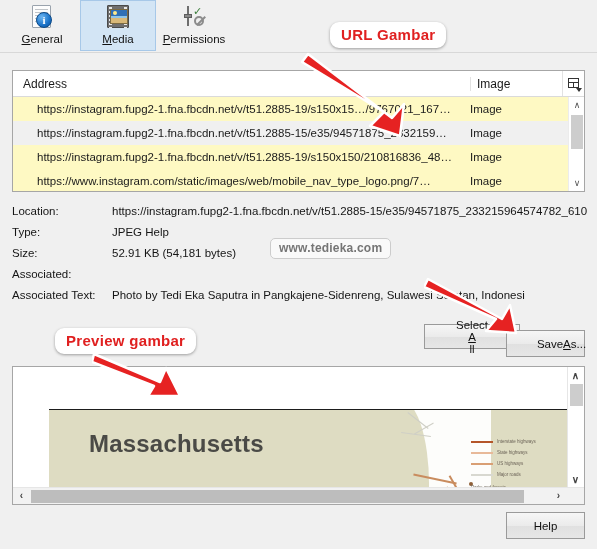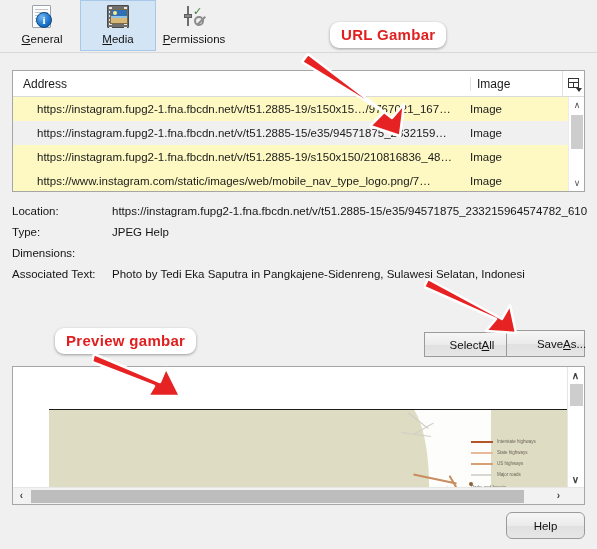--- a/index.html
+++ b/index.html
@@ -218,23 +218,23 @@
   .btn {
     position: absolute;
     height: 25px;
     background: linear-gradient(to bottom, #f6f6f6 0%, #ebebeb 50%, #e0e0e0 51%, #e6e6e6 100%);
     border: 1px solid #9a9a9a;
     font-size: 11.5px; color: #111;
     display: flex; align-items: center; justify-content: center;
     cursor: default;
   }
   .btn u { text-decoration: underline; }
-  #btn-select-all { left: 424px; top: 332px; width: 96px; }
+  #btn-select-all { left: 424px; top: 324px; width: 96px; flex-direction: column; }
   #btn-save-as   { left: 506px; top: 330px; width: 79px; height: 27px; padding-left: 32px; }
-  #btn-help      { left: 506px; top: 512px; width: 79px; height: 27px; border-radius: 6px; }
+  #btn-help      { left: 506px; top: 512px; width: 79px; height: 27px; }
 
   
   .preview {
     position: absolute; left: 12px; top: 366px;
     width: 573px; height: 139px;
     background: #fff; border: 1px solid #a6a6a6;
     overflow: hidden;
   }
   .pv-viewport {
     position: absolute; left: 0; top: 0; right: 17px; bottom: 17px;
@@ -406,28 +406,33 @@
   <div class="details">
     <div class="drow">
       <div class="dlabel">Location:</div>
       <div class="dvalue">https://instagram.fupg2-1.fna.fbcdn.net/v/t51.2885-15/e35/94571875_233215964574782_610</div>
     </div>
     <div class="drow">
       <div class="dlabel">Type:</div>
       <div class="dvalue">JPEG Help</div>
     </div>
     <div class="drow">
-      <div class="dlabel">Dimensions:</div>
+      <div class="dlabel">Size:</div>
+      <div class="dvalue">52.91 KB (54,181 bytes)</div>
+    </div>
+    <div class="drow">
+      <div class="dlabel">Associated:</div>
     </div>
     <div class="drow">
       <div class="dlabel">Associated Text:</div>
       <div class="dvalue">Photo by Tedi Eka Saputra in Pangkajene-Sidenreng, Sulawesi Selatan, Indonesi</div>
     </div>
   </div>
 
+  <div class="watermark">www.tedieka.com</div>
 
   <div class="btn" id="btn-select-all">
     <span>Select </span>
       <u>A</u>
       <span>ll</span>
   </div>
 
   <div class="btn" id="btn-save-as">
     <span>Save </span>
       <u>A</u>
@@ -446,20 +451,21 @@
         <div class="pv-airline">
           <i style="left:6px;top:4px;width:26px;transform:rotate(38deg)"></i>
           <i style="left:14px;top:12px;width:22px;transform:rotate(-30deg)"></i>
           <i style="left:2px;top:18px;width:30px;transform:rotate(8deg)"></i>
         </div>
         <div class="pv-road r1"></div>
         <div class="pv-road r2"></div>
         <div class="pv-road r3"></div>
         <div class="pv-city"></div>
 
+        <div class="pv-title">Massachusetts</div>
 
         <div class="pv-legend">
           <div class="lg-row">
             <span class="lg-line" style="background:#b5562a"></span>
             <span class="lg-txt">Interstate highways</span>
           </div>
           <div class="lg-row">
             <span class="lg-line" style="background:#e8b999"></span>
             <span class="lg-txt">State highways</span>
           </div>

